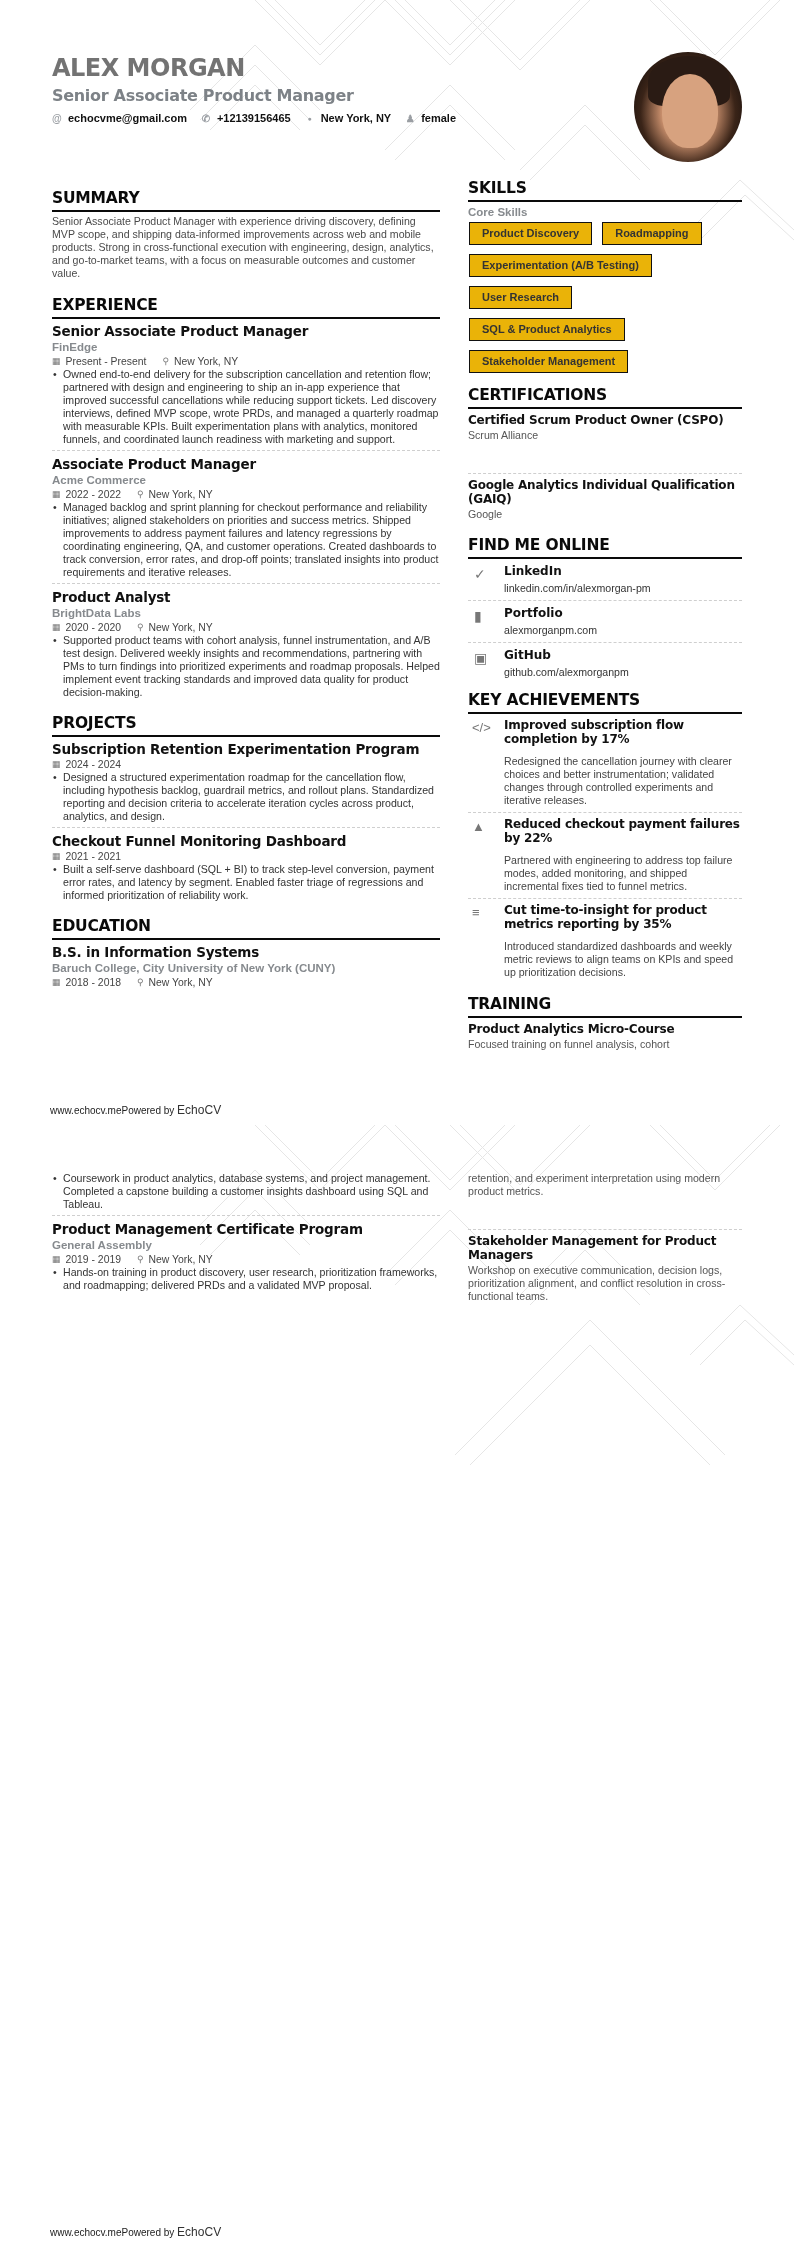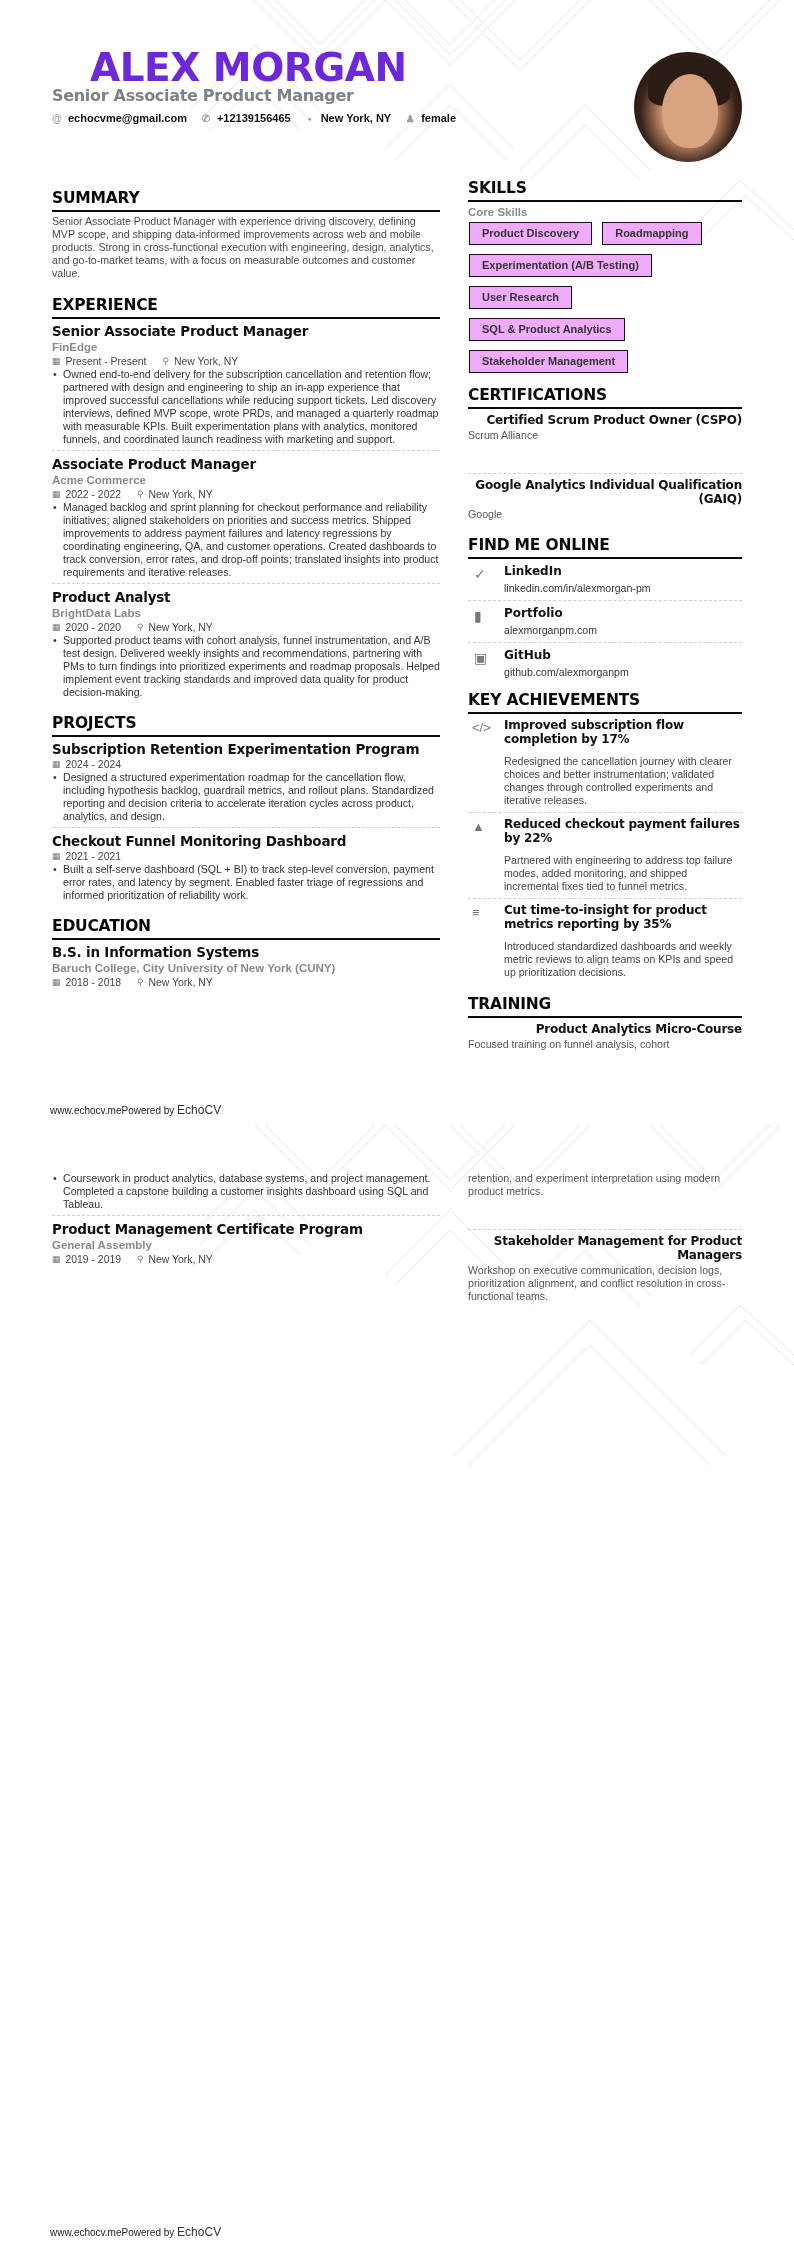--- a/index.html
+++ b/index.html
@@ -4,21 +4,21 @@
 <style>
   * { box-sizing: border-box; margin: 0; padding: 0; }
   html, body { width: 794px; background: #ffffff; }
   body { font-family: "Liberation Sans", sans-serif; color: #111; position: relative; height: 2246px; overflow: hidden; }
 
   .bg-pattern { position: absolute; left: 0; width: 794px; pointer-events: none; z-index: 0; }
   .page { position: absolute; left: 0; width: 794px; z-index: 1; }
 
   
   .header { position: absolute; top: 50px; left: 52px; width: 560px; }
-  .name { font-family: "DejaVu Sans", sans-serif; font-weight: bold; font-size: 39px; letter-spacing: -0.5px; color: #6d28d9; line-height: 36px; margin-left: 38px; }
+  .name { font-family: "DejaVu Sans", sans-serif; font-weight: bold; font-size: 24px; letter-spacing: -0.5px; color: #737373; line-height: 36px; }
   .title { font-family: "DejaVu Sans", sans-serif; font-weight: bold; font-size: 16px; color: #7d8287; line-height: 20px; margin-top: 0px; letter-spacing: -0.3px; }
   .contacts { display: flex; align-items: center; margin-top: 6px; font-size: 11px; font-weight: bold; color: #111; }
   .contact { display: flex; align-items: center; margin-right: 14px; }
   .contact .ic { color: #9a9ea3; margin-right: 6px; font-size: 10px; width: 10px; display: inline-flex; justify-content: center; }
   .photo { position: absolute; top: 52px; left: 634px; width: 108px; height: 110px; border-radius: 50%; overflow: hidden;
            background: radial-gradient(ellipse at 50% 55%, #d9a584 0%, #c58c6a 35%, #3a2418 62%, #1f140f 80%); }
   .photo .face { position: absolute; left: 28px; top: 22px; width: 56px; height: 74px; border-radius: 50% 50% 45% 45%; background: #d7a27f; }
   .photo .hair { position: absolute; left: 14px; top: 4px; width: 82px; height: 50px; border-radius: 50% 50% 20% 20%; background: #2a1b14; }
 
   
@@ -34,25 +34,25 @@
   .entry-sub { font-weight: bold; font-size: 11.5px; line-height: 15px; color: #868a8e; }
   .meta { display: flex; align-items: center; font-size: 10.4px; color: #444; line-height: 13px; }
   .meta .m { display: flex; align-items: center; margin-right: 16px; }
   .meta .ic { color: #777; font-size: 9px; margin-right: 5px; }
   .bullets { list-style: none; }
   .bullets li { position: relative; padding-left: 11px; font-size: 10.6px; line-height: 13px; color: #333; }
   .bullets li::before { content: "•"; position: absolute; left: 1px; top: 0; color: #333; }
 
   .skills-sub { font-weight: bold; font-size: 11.5px; color: #868a8e; margin-top: 3px; line-height: 14px; }
   .tags { display: flex; flex-wrap: wrap; margin-top: 3px; }
-  .tag { border: 1.3px solid #111; font-weight: bold; font-size: 11px; color: #333; padding: 3px 12px; margin: 0 9px 9px 1px; line-height: 15px; background: #f0abfc; }
+  .tag { border: 1.3px solid #111; font-weight: bold; font-size: 11px; color: #333; padding: 3px 12px; margin: 0 9px 9px 1px; line-height: 15px; background: #eab308; }
 
   .cert { padding: 4px 0; }
   .cert + .cert { border-top: 1px dashed #cfcfcf; margin-top: 27px; }
-  .cert-title { font-family: "DejaVu Sans", sans-serif; font-weight: bold; font-size: 12px; line-height: 14px; color: #111; letter-spacing: -0.2px; text-align: right; }
+  .cert-title { font-family: "DejaVu Sans", sans-serif; font-weight: bold; font-size: 12px; line-height: 14px; color: #111; letter-spacing: -0.2px; }
   .cert-org { font-size: 10.6px; color: #555; margin-top: 2px; line-height: 13px; }
 
   .link-item { display: flex; padding: 5px 0; }
   .link-item + .link-item { border-top: 1px dashed #cfcfcf; }
   .link-icon { width: 36px; color: #777; font-size: 14px; padding-left: 6px; padding-top: 2px; }
   .link-title { font-family: "DejaVu Sans", sans-serif; font-weight: bold; font-size: 12px; line-height: 15px; }
   .link-url { font-size: 10.6px; color: #333; line-height: 14px; margin-top: 2px; }
 
   .ach { display: flex; padding: 4px 0 5px; }
   .ach + .ach { border-top: 1px dashed #cfcfcf; }
@@ -362,20 +362,23 @@
       <div class="meta">
         <span class="m">
             <span class="ic">▦</span>
             <span>2019 - 2019</span>
           </span>
         <span class="m">
             <span class="ic">⚲</span>
             <span>New York, NY</span>
           </span>
       </div>
+      <ul class="bullets">
+          <li>Hands-on training in product discovery, user research, prioritization frameworks, and roadmapping; delivered PRDs and a validated MVP proposal.</li>
+        </ul>
     </div>
   </div>
 
   <div class="col-right" style="top:1172px">
     <div class="cert" style="padding-top:0">
       <div class="cert-org" style="margin-top:0">retention, and experiment interpretation using modern product metrics.</div>
     </div>
     <div class="cert">
       <div class="cert-title">Stakeholder Management for Product Managers</div>
       <div class="cert-org">Workshop on executive communication, decision logs, prioritization alignment, and conflict resolution in cross-functional teams.</div>

